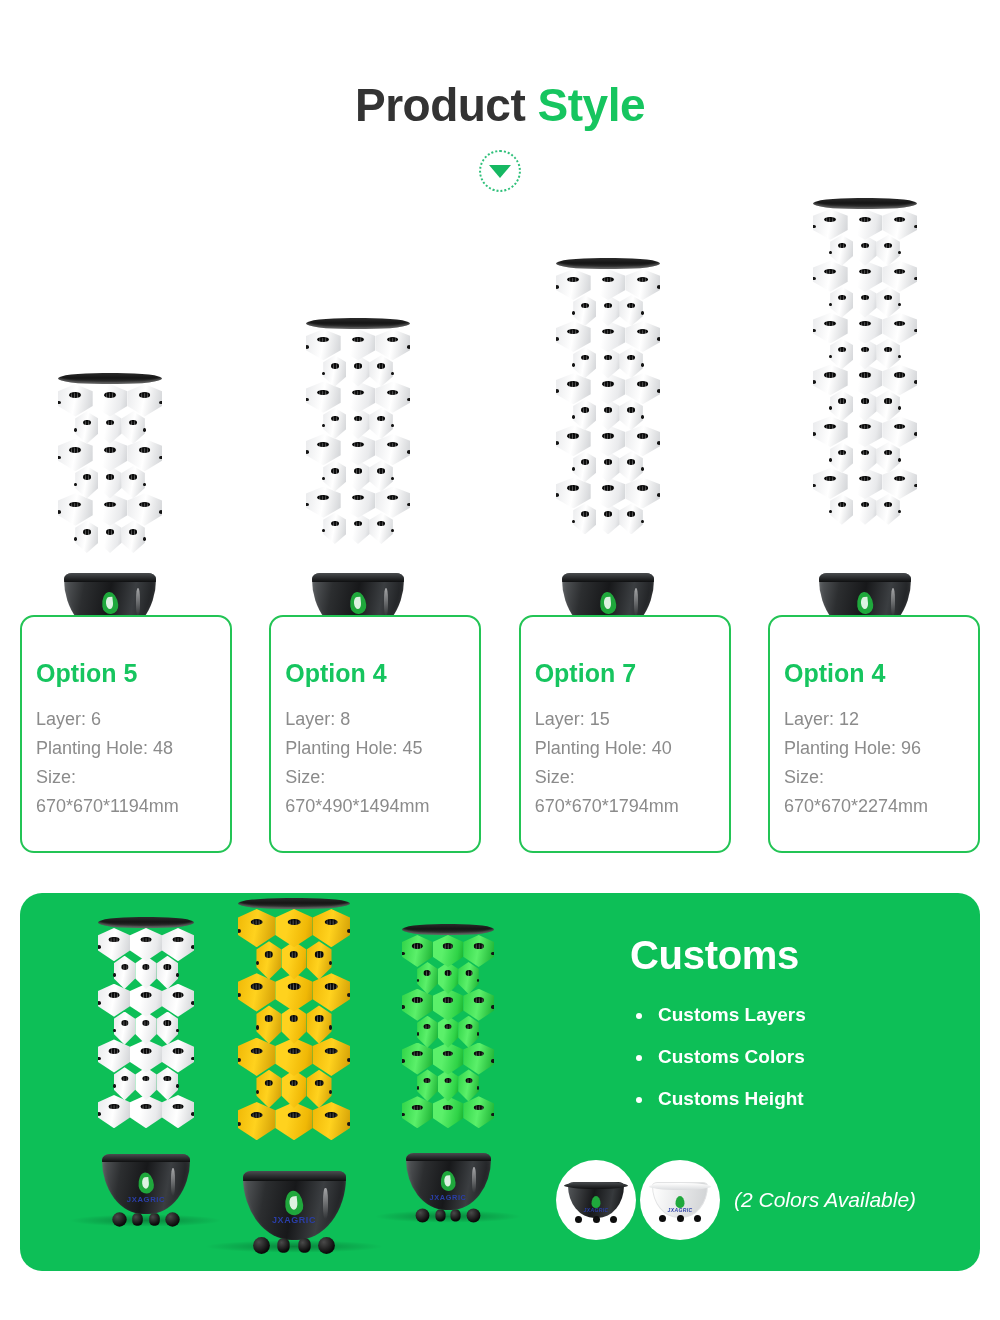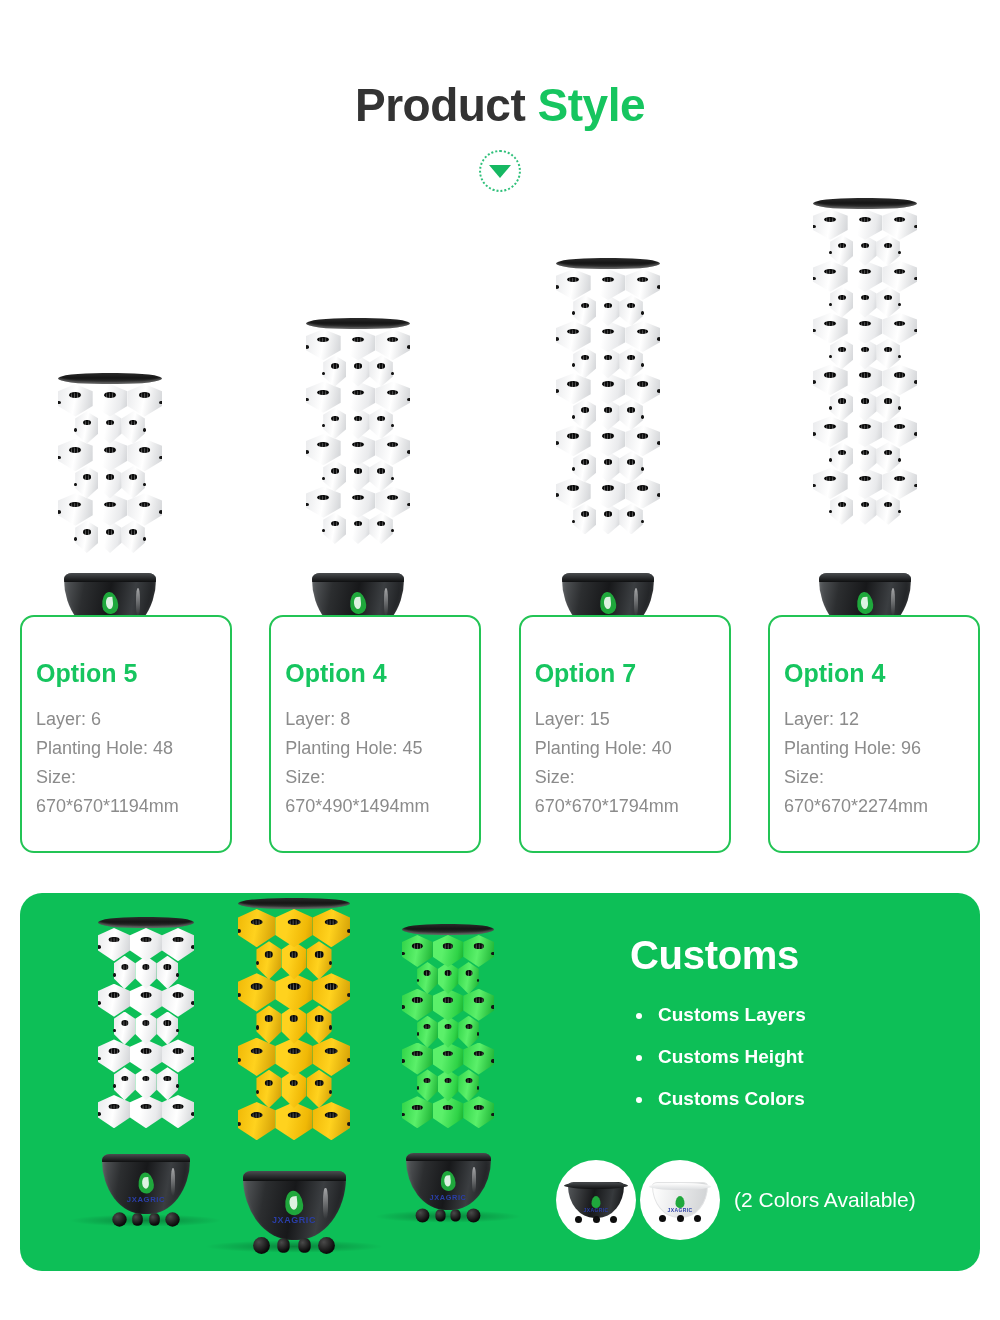--- a/index.html
+++ b/index.html
@@ -292,20 +292,21 @@
     background: #ffffff;
   }
   .swatch-row {
     position: absolute;
     left: 556px;
     top: 1160px;
     display: flex;
     align-items: center;
     gap: 4px;
     z-index: 12;
+    font-style: italic;
   }
   .swatch {
     width: 80px; height: 80px;
     border-radius: 50%;
     background: #ffffff;
     display: flex;
     align-items: center;
     justify-content: center;
     overflow: hidden;
   }
@@ -1480,22 +1481,22 @@
             <div class="wheel" style="transform: scale(0.92);"></div>
           </div>
         </div>
       </div>
     </div>
 
   <div class="customs-right">
     <div class="customs-title">Customs</div>
     <ul class="customs-list">
       <li>Customs Layers</li>
+      <li>Customs Colors</li>
       <li>Customs Height</li>
-      <li>Customs Colors</li>
     </ul>
   </div>
 </div>
 
 <div class="swatch-row">
   <div class="swatch">
     <div class="swatch-bowl dark">
       <span class="sw-rim"></span>
       <span class="sw-drop"></span>
       <span class="sw-text">JXAGRIC</span>

